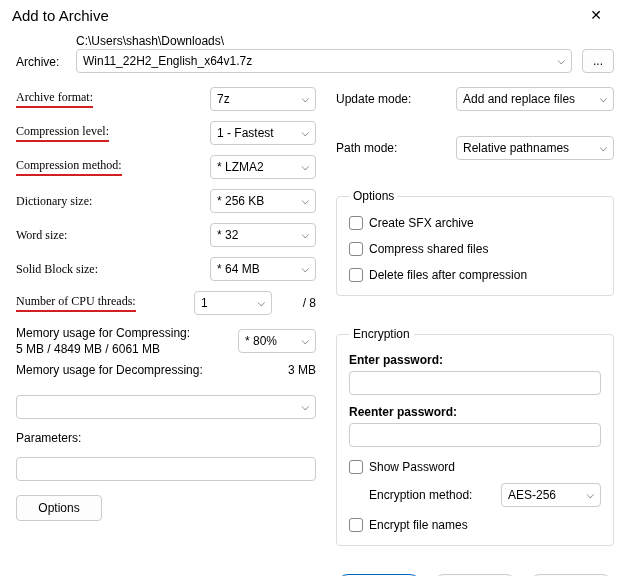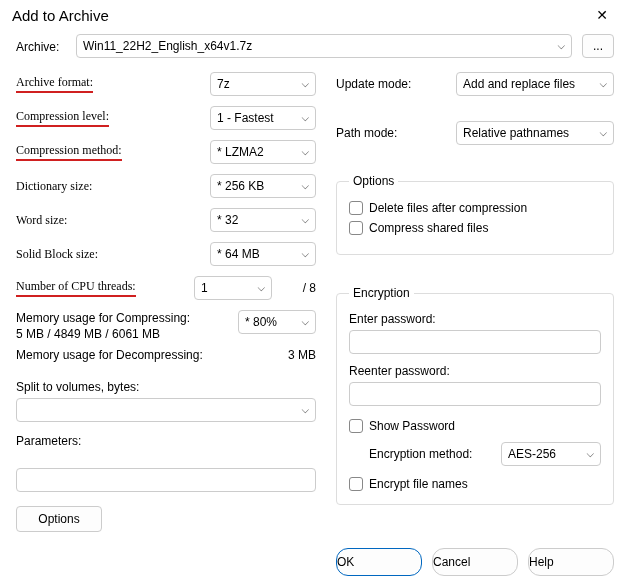--- a/index.html
+++ b/index.html
@@ -18,21 +18,21 @@
     height: 576px;
     background: #fff;
     display: flex;
     flex-direction: column;
   }
   .titlebar {
     display: flex;
     align-items: center;
     justify-content: space-between;
     height: 34px;
-    padding: 0 2px 0 12px;
+    padding: 0 8px 0 12px;
     font-size: 15px;
   }
   .close-btn {
     width: 44px;
     height: 30px;
     display: flex;
     align-items: center;
     justify-content: center;
     font-size: 14px;
     color: #000;
@@ -102,37 +102,37 @@
     position: relative;
     display: flex;
     align-items: center;
     font-size: 12px;
   }
   .combo.narrow { width: 78px; }
   .underline-red { border-bottom: 2px solid #d02020; padding-bottom: 1px; display: inline-block; }
   .cpu-row { display: flex; align-items: center; height: 24px; margin-bottom: 10px; gap: 24px; }
   .cpu-suffix { width: 20px; text-align: right; }
   .mem-block { margin-bottom: 8px; }
-  .mem-row { display: flex; }
+  .mem-row { display: flex; align-items: center; }
   .mem-text { flex: 1; font-size: 12px; line-height: 1.35; }
   .mem-row2 { display: flex; justify-content: space-between; align-items: center; margin-top: 6px; margin-bottom: 10px; gap: 46px; }
   .split-label { margin-bottom: 4px; }
   .wide-combo {
     width: 100%;
     height: 24px;
     border: 1px solid #ccc;
     border-radius: 4px;
     padding: 0 22px 0 6px;
     background: #fff;
     position: relative;
     display: flex;
     align-items: center;
     margin-bottom: 12px;
   }
-  .params-label { margin-bottom: 20px; }
+  .params-label { margin-bottom: 12px; }
   .text-input {
     width: 100%;
     height: 24px;
     border: 1px solid #ccc;
     border-radius: 4px;
     padding: 0 6px;
     background: #fff;
   }
   .options-btn {
     width: 86px;
@@ -180,21 +180,21 @@
     gap: 6px;
   }
   .chk {
     width: 14px;
     height: 14px;
     border: 1px solid #888;
     border-radius: 3px;
     background: #fff;
     flex-shrink: 0;
   }
-  .enc-label { margin-bottom: 4px; margin-top: 2px; }
+  .enc-label { margin-bottom: 4px; margin-top: 2px; font-weight: bold; }
   .enc-input {
     width: 100%;
     height: 24px;
     border: 1px solid #ccc;
     border-radius: 4px;
     background: #fff;
     margin-bottom: 10px;
   }
   .enc-method-row { display: flex; align-items: center; height: 24px; margin-bottom: 8px; }
   .enc-method-label { flex: 1; margin-left: 20px; }
@@ -235,20 +235,21 @@
     <span>Add to Archive</span>
     <div class="close-btn">
       <span>✕</span>
     </div>
   </div>
 
   <div class="content">
     <div class="archive-row">
       <div class="archive-label">Archive:</div>
       <div class="archive-main">
+        <div class="path-text">C:\Users\shash\Downloads\</div>
         <div class="archive-select">
           <span>Win11_22H2_English_x64v1.7z</span>
           <span class="combo-arrow">⌵</span>
         </div>
       </div>
       <div class="browse-btn">
         <span>...</span>
       </div>
     </div>
 
@@ -322,21 +323,20 @@
               <span>* 80%</span>
               <span class="combo-arrow">⌵</span>
             </div>
           </div>
           <div class="mem-row2">
             <span>Memory usage for Decompressing:</span>
             <span>3 MB</span>
           </div>
         </div>
 
-        <div class="split-label">Split to volumes, bytes:</div>
         <div class="wide-combo">
           <span></span>
           <span class="combo-arrow">⌵</span>
         </div>
 
         <div class="params-label">Parameters:</div>
         <div class="text-input"></div>
 
         <div class="options-btn">
           <span>Options</span>
@@ -354,27 +354,31 @@
         <div class="right-row">
           <div class="right-label">Path mode:</div>
           <div class="right-combo">
             <span>Relative pathnames</span>
             <span class="combo-arrow">⌵</span>
           </div>
         </div>
 
         <fieldset>
           <legend>Options</legend>
+          <div class="checkbox-row">
+            <div class="chk"></div>
+            <span>Create SFX archive</span>
+          </div>
+          <div class="checkbox-row">
+            <div class="chk"></div>
+            <span>Compress shared files</span>
+          </div>
           <div class="checkbox-row" style="margin-bottom:0">
             <div class="chk"></div>
             <span>Delete files after compression</span>
-          </div>
-          <div class="checkbox-row">
-            <div class="chk"></div>
-            <span>Compress shared files</span>
           </div>
         </fieldset>
 
         <fieldset>
           <legend>Encryption</legend>
           <div class="enc-label">Enter password:</div>
           <div class="enc-input"></div>
           <div class="enc-label">Reenter password:</div>
           <div class="enc-input"></div>
           <div class="checkbox-row">

